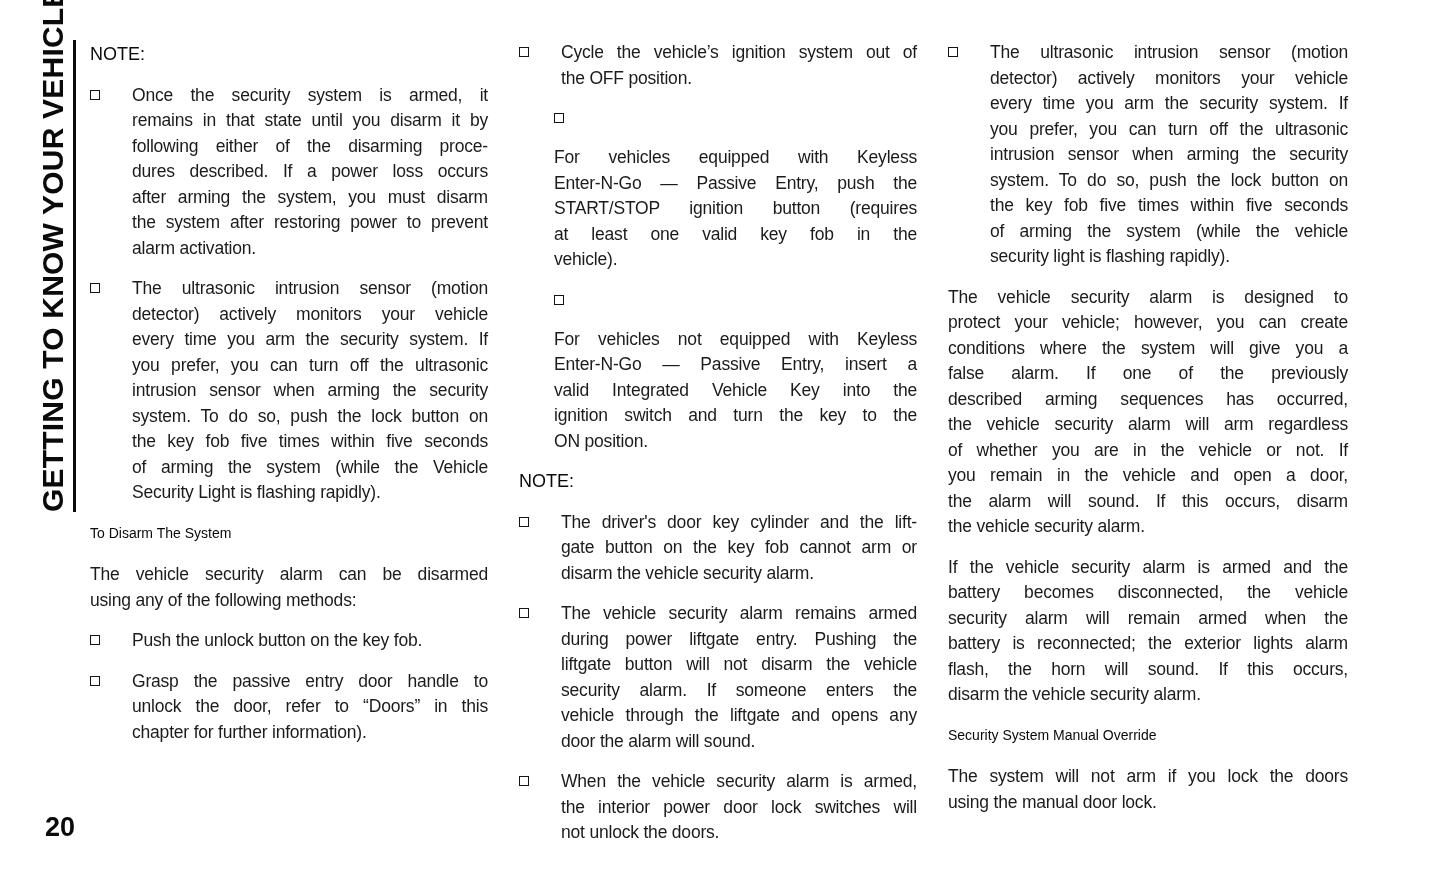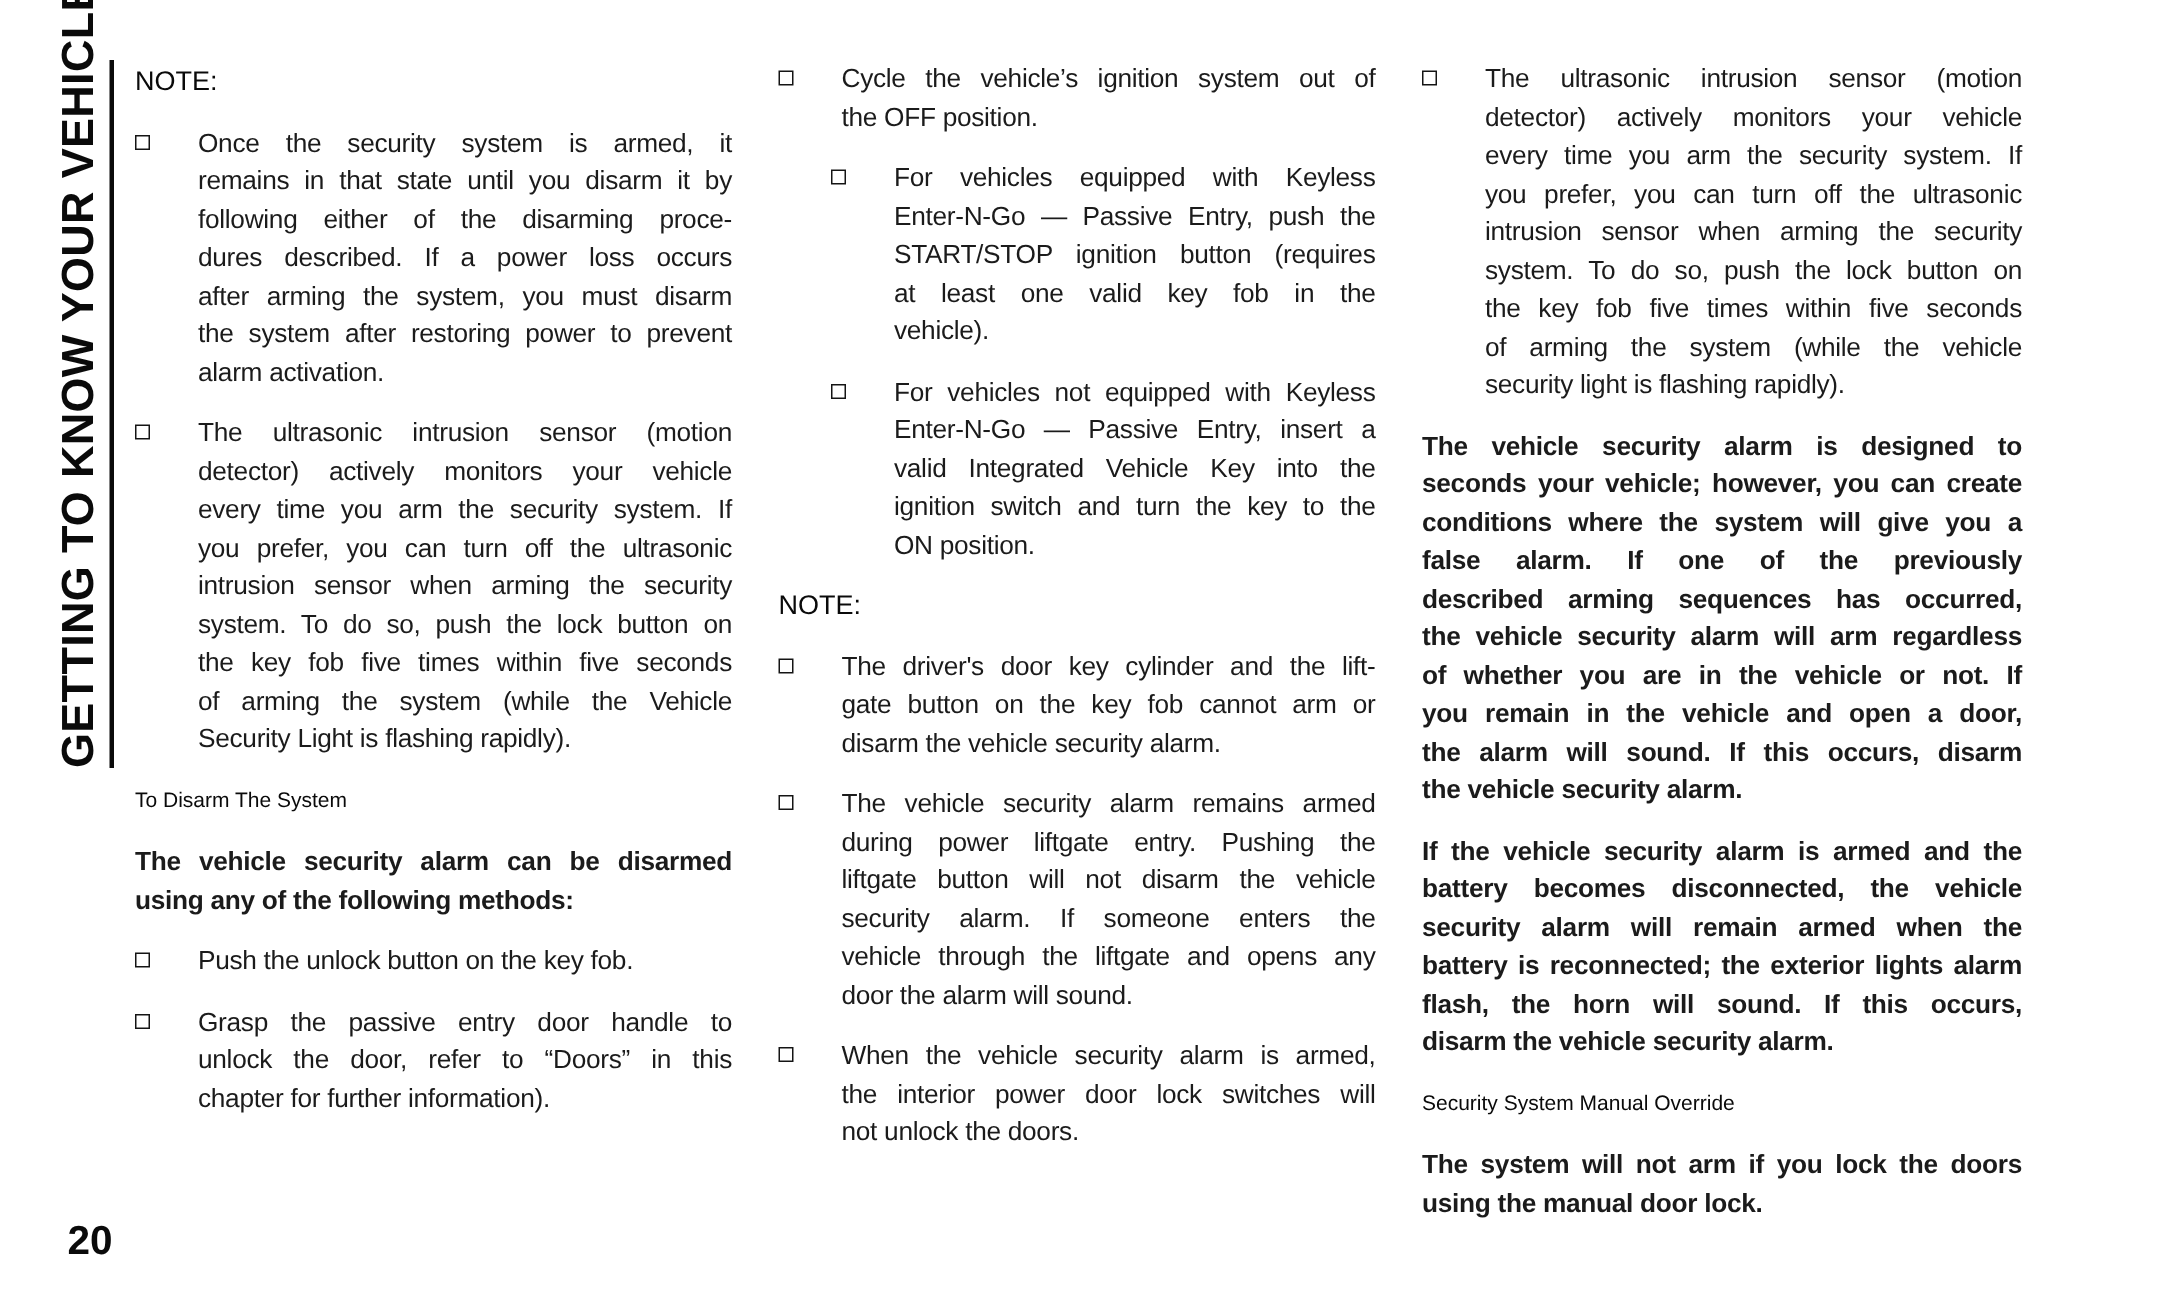--- a/index.html
+++ b/index.html
@@ -57,23 +57,23 @@
     margin: 2px 0 15px 0;
     color: #0a0a0a;
   }
   .sec-heading {
     font-weight: normal;
     font-size: 14px;
     letter-spacing: 0;
     margin: 6px 0 16px 0;
     color: #0a0a0a;
   }
-  .para { margin-bottom: 15px; font-weight: bold; }
+  .para { margin-bottom: 15px; }
   .bullet { display: flex; margin-bottom: 15px; gap: 22px; }
-  .bullet.level2 { margin-left: 35px; }
+  .bullet.level2 { margin-left: 35px; flex-direction: column; }
   .marker {
     flex: 0 0 auto;
     width: 10px;
     height: 10px;
     border: 1.8px solid #141414;
     margin: 7px 10px 0 0;
   }
   .lines { flex: 1 1 auto; min-width: 0; }
   .jline { text-align: justify; text-align-last: justify; white-space: normal; }
   .jline.last { text-align-last: left; }
@@ -203,21 +203,21 @@
         <div class="jline">intrusion sensor when arming the security</div>
         <div class="jline">system. To do so, push the lock button on</div>
         <div class="jline">the key fob five times within five seconds</div>
         <div class="jline">of arming the system (while the vehicle</div>
         <div class="jline last">security light is flashing rapidly).</div>
       </div>
     </div>
     <div class="para">
       <div class="lines">
         <div class="jline">The vehicle security alarm is designed to</div>
-        <div class="jline">seconds your vehicle; however, you can create</div>
+        <div class="jline">protect your vehicle; however, you can create</div>
         <div class="jline">conditions where the system will give you a</div>
         <div class="jline">false alarm. If one of the previously</div>
         <div class="jline">described arming sequences has occurred,</div>
         <div class="jline">the vehicle security alarm will arm regardless</div>
         <div class="jline">of whether you are in the vehicle or not. If</div>
         <div class="jline">you remain in the vehicle and open a door,</div>
         <div class="jline">the alarm will sound. If this occurs, disarm</div>
         <div class="jline last">the vehicle security alarm.</div>
       </div>
     </div>

